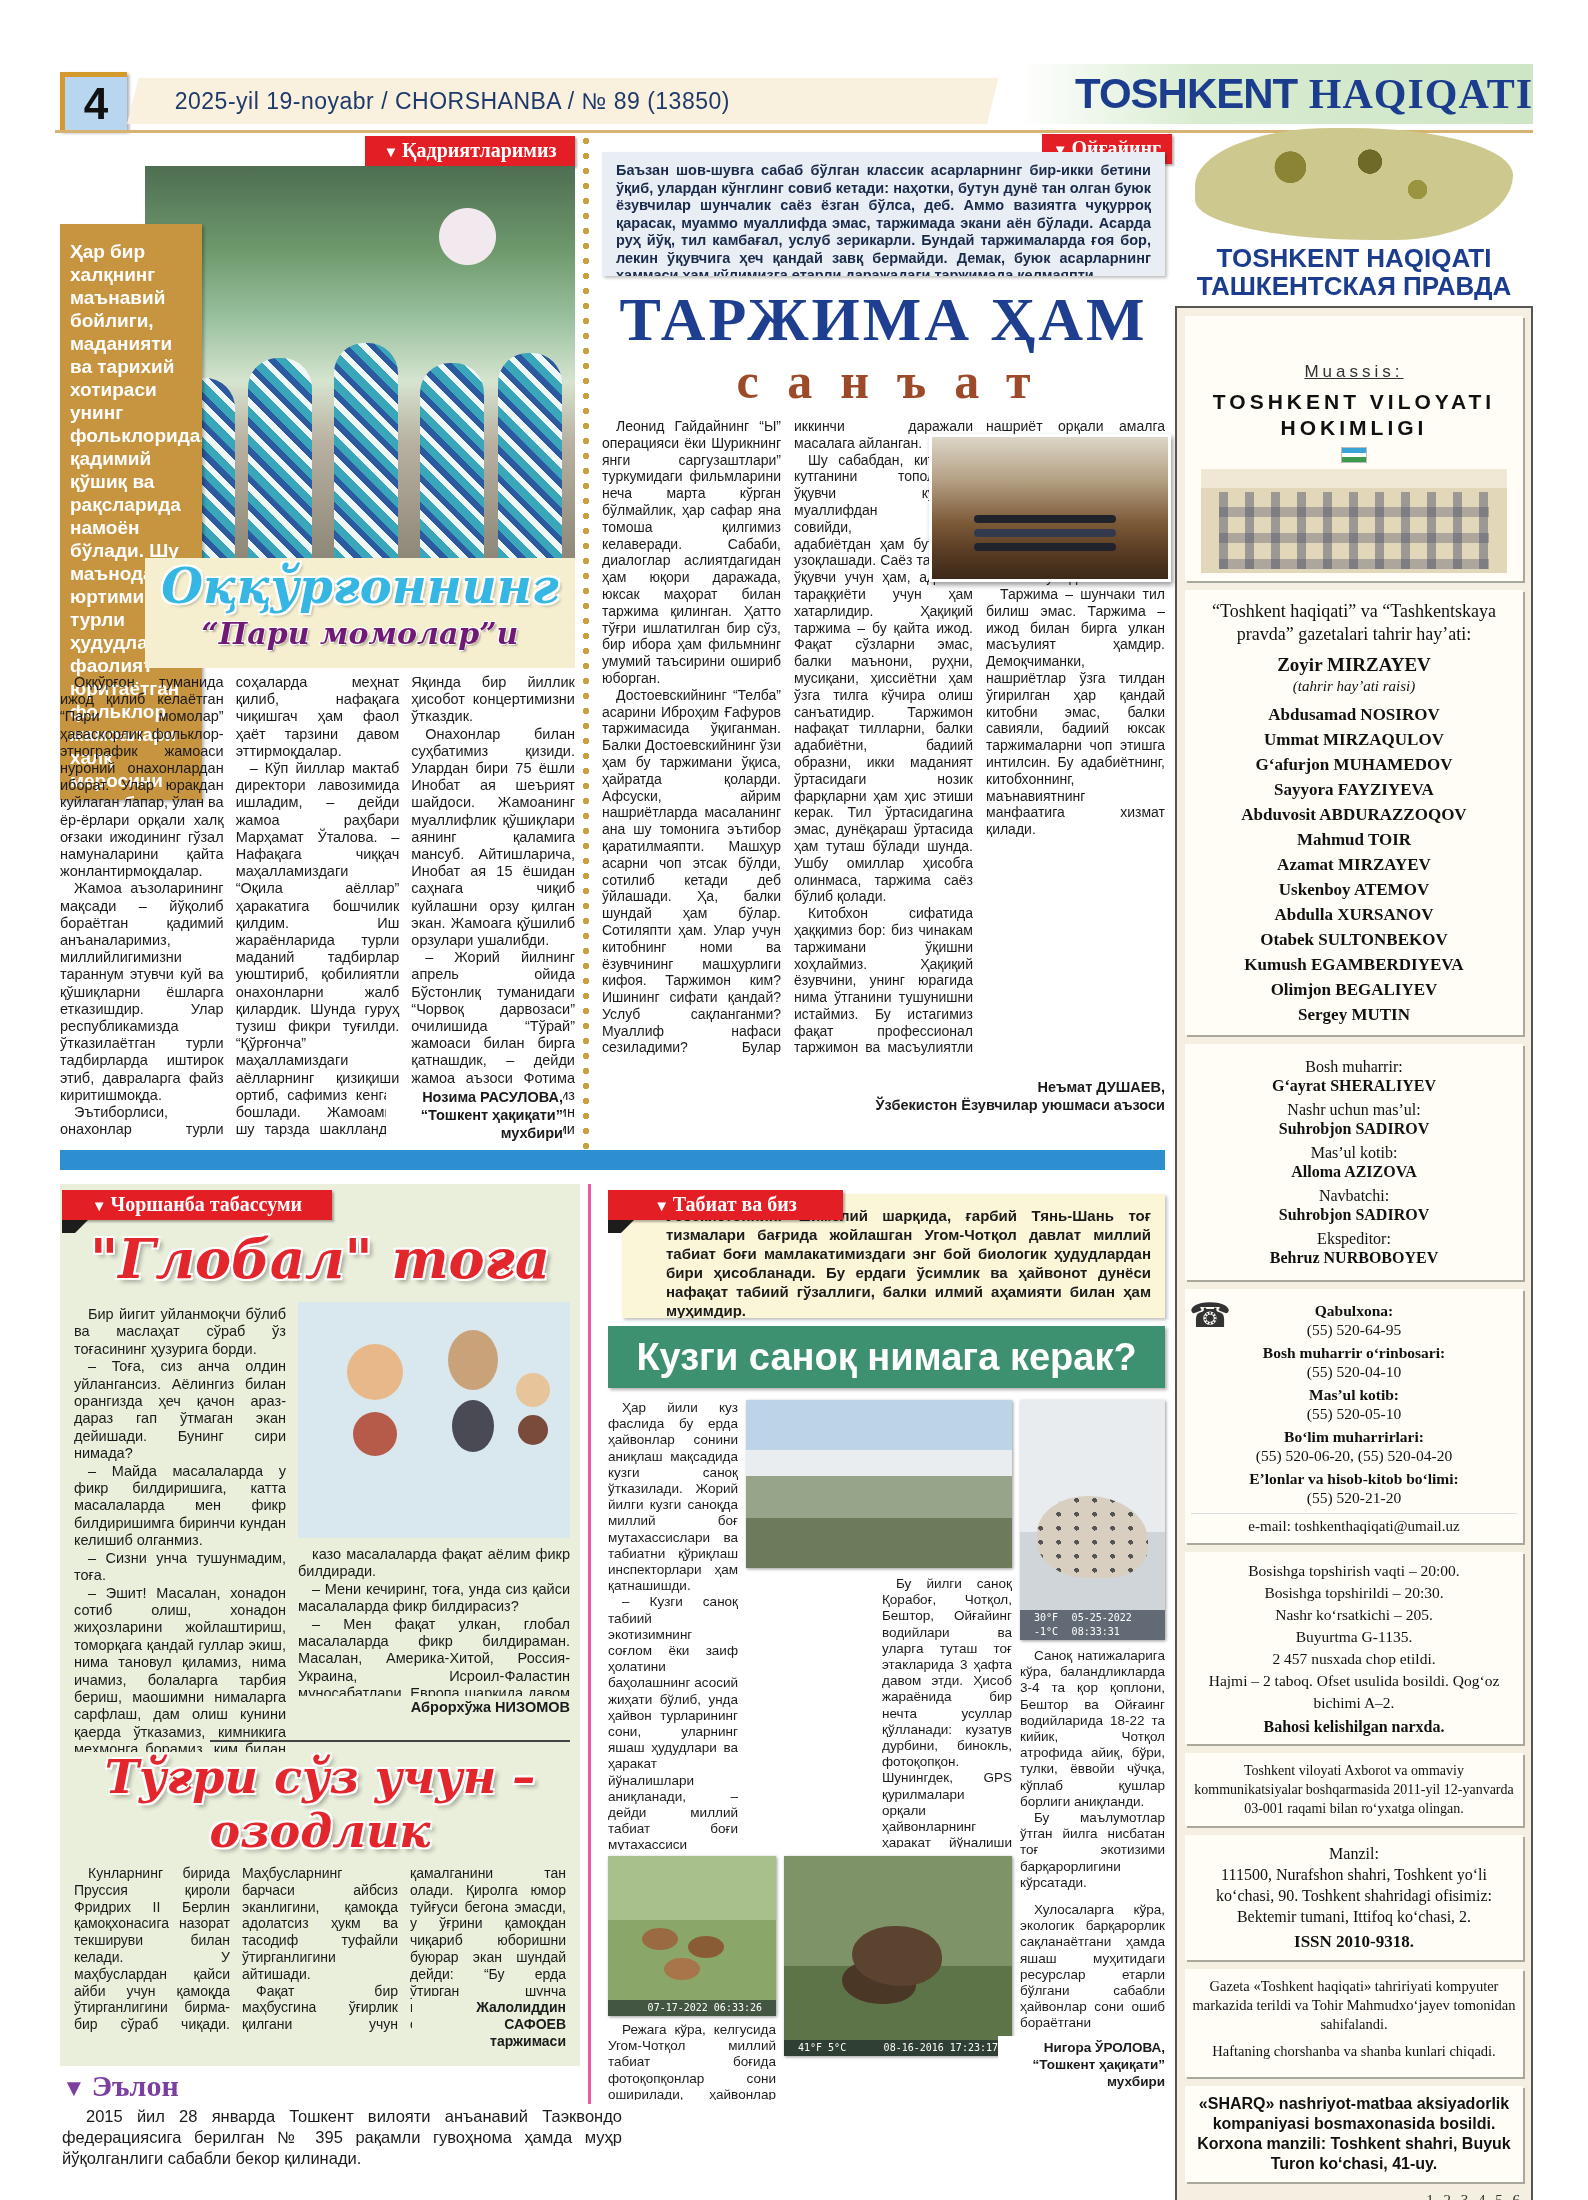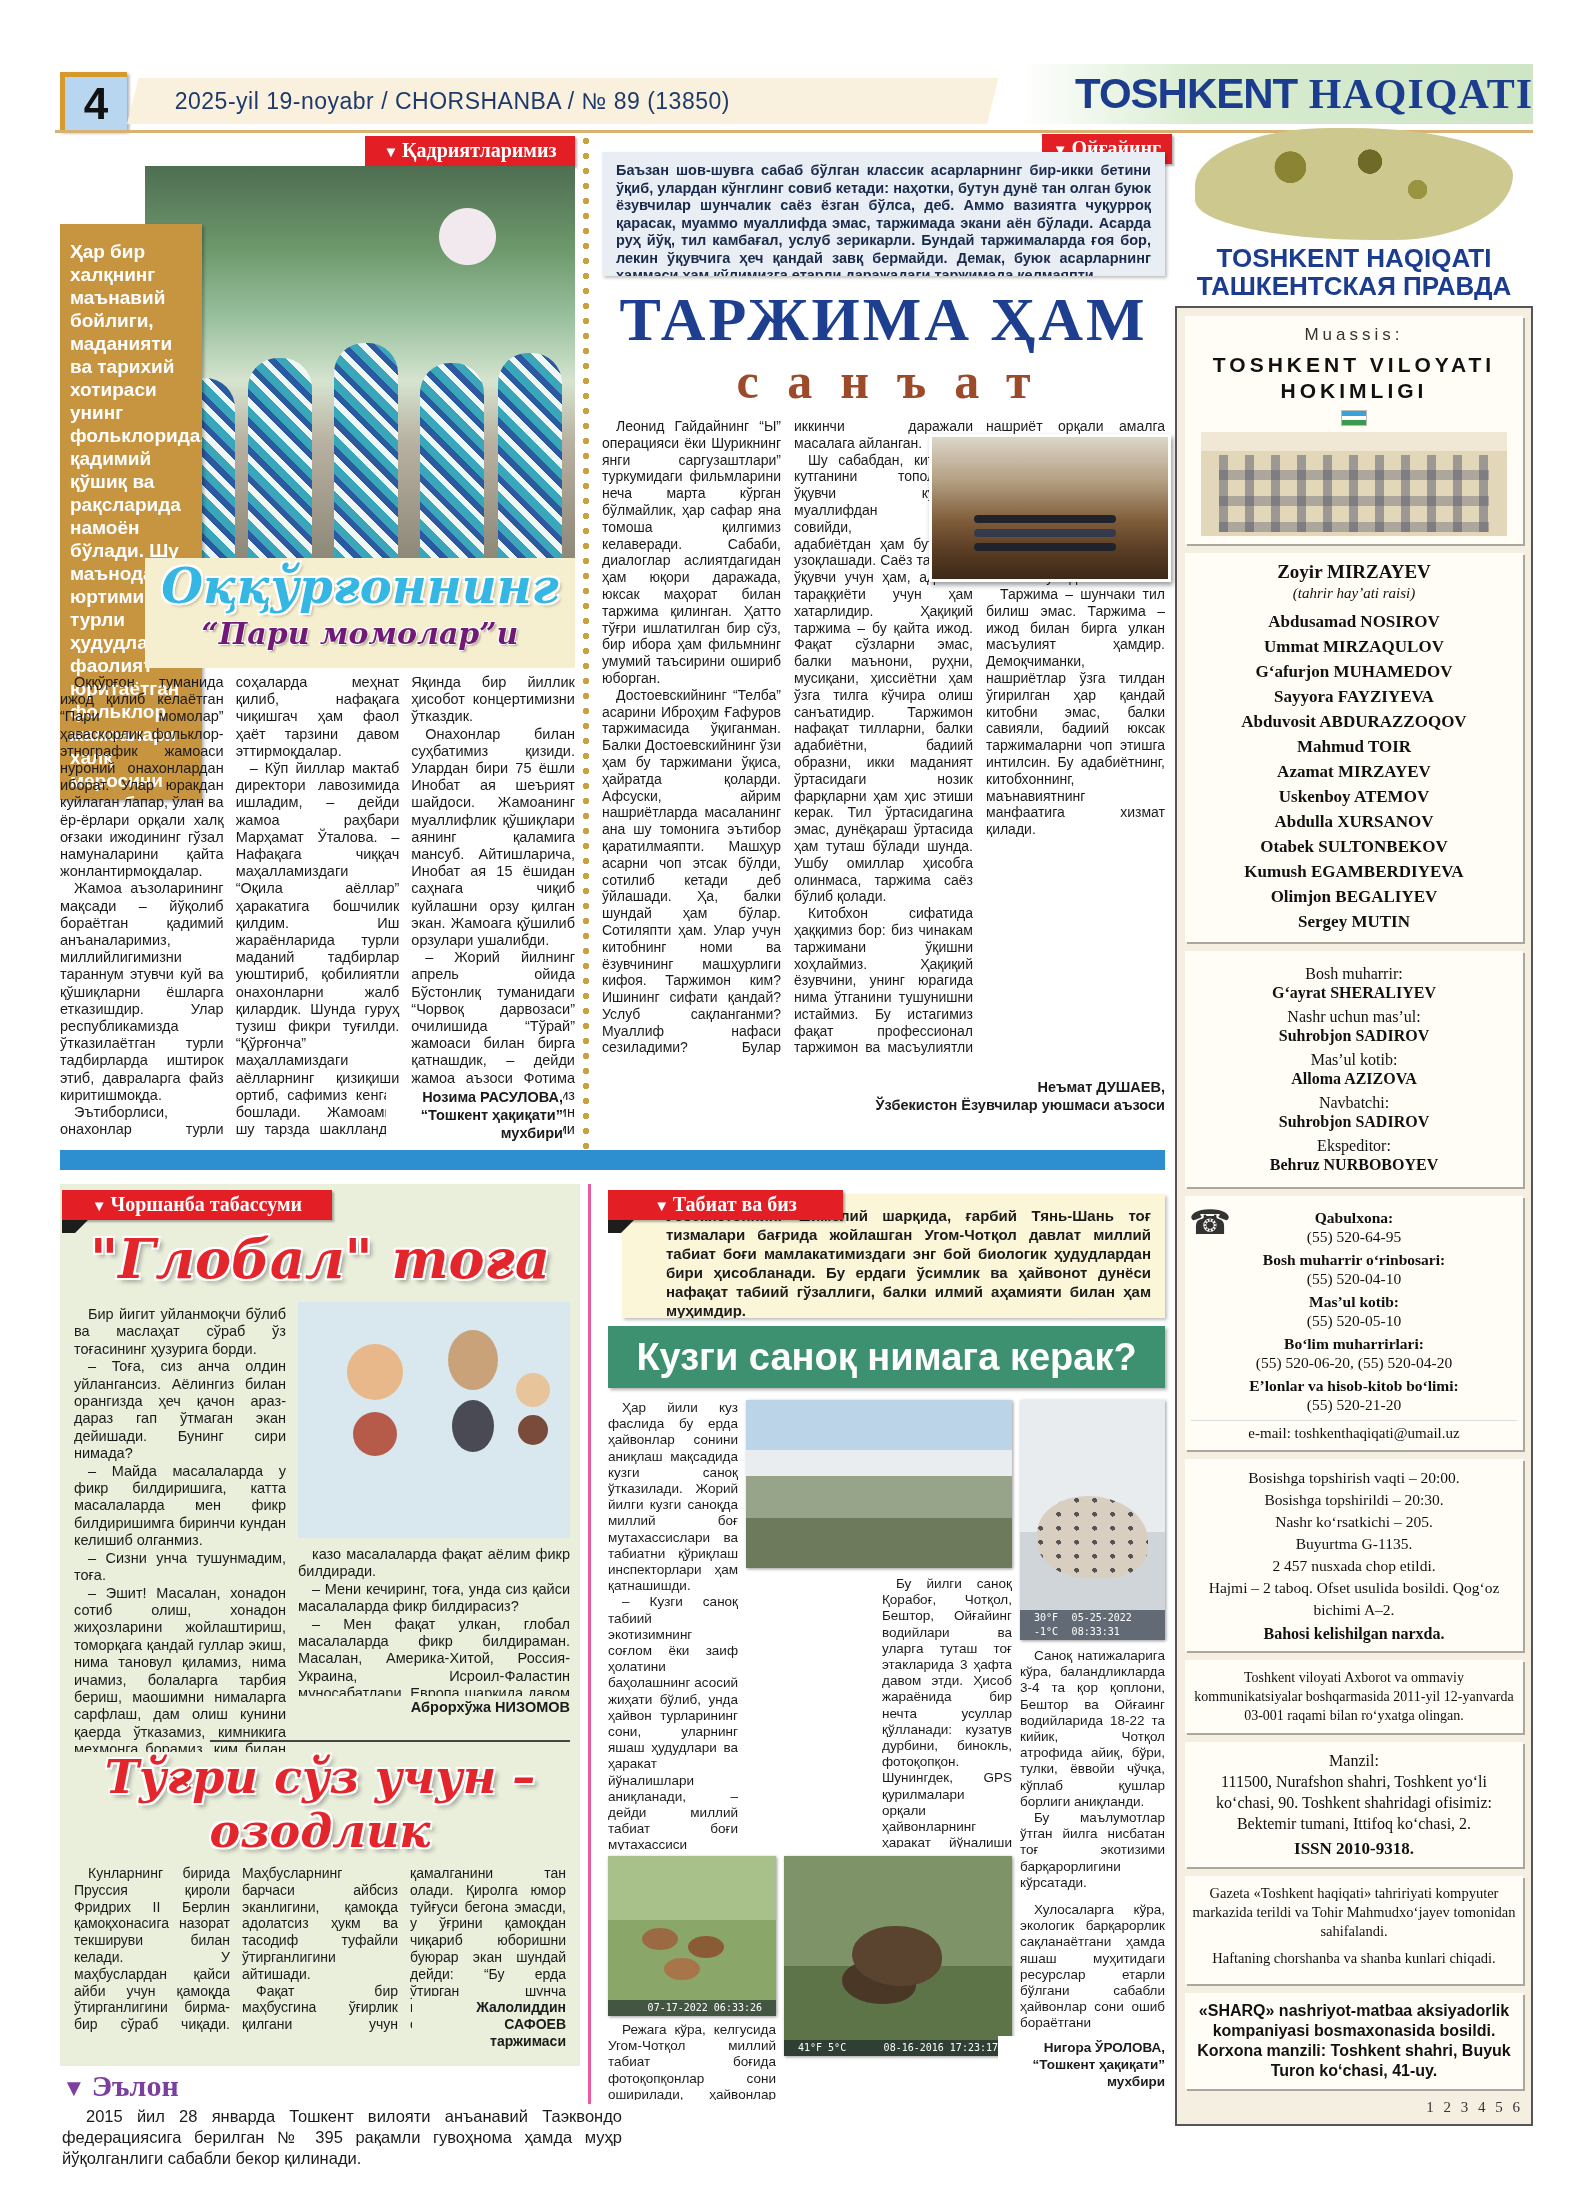--- a/index.html
+++ b/index.html
@@ -80,21 +80,21 @@
   .map{width:318px;height:112px;margin:0 auto;background:#cdc98e;
       border-radius:46% 54% 40% 60%/55% 45% 62% 38%;
       background-image:radial-gradient(circle 26px at 30% 35%,#8a8434 60%,transparent 62%),
                        radial-gradient(circle 20px at 55% 30%,#6f6a28 60%,transparent 62%),
                        radial-gradient(circle 16px at 70% 55%,#9a9440 60%,transparent 62%);}
   .sb-logo{text-align:center;font:bold 26px/28px "Liberation Sans",sans-serif;color:#1c3d8e;
       letter-spacing:0;margin-top:4px;}
   .sb-frame{border:2px solid #555;background:#f4efe0;margin-top:6px;padding:8px;box-sizing:border-box;}
   .sbox{background:#fffdf6;box-shadow:2px 2px 0 rgba(0,0,0,.3);padding:8px 6px;margin-bottom:9px;
       font-family:"Liberation Serif",serif;text-align:center;color:#111;}
-  .muassis-label{font:17px/22px "Liberation Sans",sans-serif;letter-spacing:4px;color:#333;}
+  .muassis-label{font:17px/22px "Liberation Sans",sans-serif;letter-spacing:4px;text-decoration:underline;color:#333;margin-top:37px;}
   .muassis-name{font:bold 21px/26px "Liberation Sans",sans-serif;letter-spacing:4px;margin-top:6px;}
   .flag{width:24px;height:14px;margin:6px auto;background:linear-gradient(180deg,#3aa4d8 0 33%,#fff 33% 66%,#3c9a4e 66%);
       border:1px solid #bbb;}
   .building{width:94%;height:104px;margin:4px auto 0;
       background:linear-gradient(180deg,#f0e8d4 0 18%,#e3d7ba 18% 100%);position:relative;}
   .building::before{content:"";position:absolute;inset:22% 6% 4% 6%;
       background:repeating-linear-gradient(90deg,rgba(70,75,100,.45) 0 9px,transparent 9px 26px),
                  repeating-linear-gradient(0deg,rgba(70,75,100,.35) 0 10px,transparent 10px 26px);}
   .board-intro{font-size:18px;line-height:23px;margin:2px 4px 8px;}
   .chair{font:bold 19px/22px "Liberation Serif",serif;}
@@ -261,20 +261,21 @@
       <div>ТАШКЕНТСКАЯ ПРАВДА</div>
     </div>
     <div class="sb-frame">
       <div class="sbox">
         <div class="muassis-label">Muassis:</div>
         <div class="muassis-name">TOSHKENT VILOYATI HOKIMLIGI</div>
         <div class="flag"></div>
         <div class="building"></div>
       </div>
       <div class="sbox">
+        <p class="board-intro">“Toshkent haqiqati” va “Tashkentskaya pravda” gazetalari tahrir hay’ati:</p>
         <div class="chair">Zoyir MIRZAYEV</div>
         <div class="chair-note">(tahrir hay’ati raisi)</div>
         <div>
             <div class="bname">Abdusamad NOSIROV</div>
             <div class="bname">Ummat MIRZAQULOV</div>
             <div class="bname">G‘afurjon MUHAMEDOV</div>
             <div class="bname">Sayyora FAYZIYEVA</div>
             <div class="bname">Abduvosit ABDURAZZOQOV</div>
             <div class="bname">Mahmud TOIR</div>
             <div class="bname">Azamat MIRZAYEV</div>

